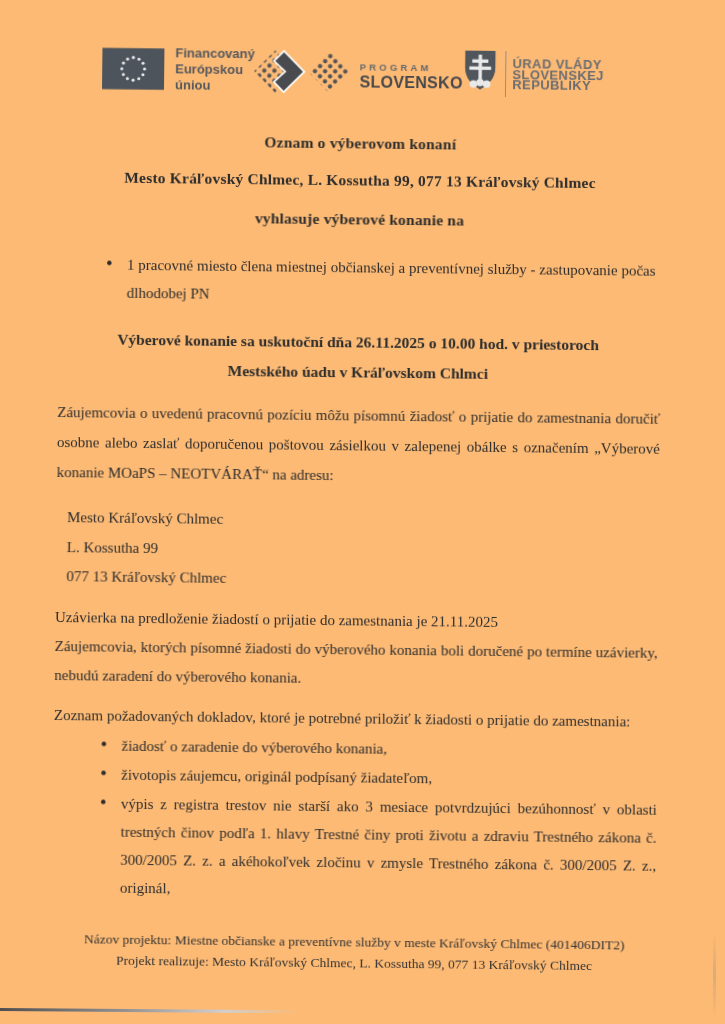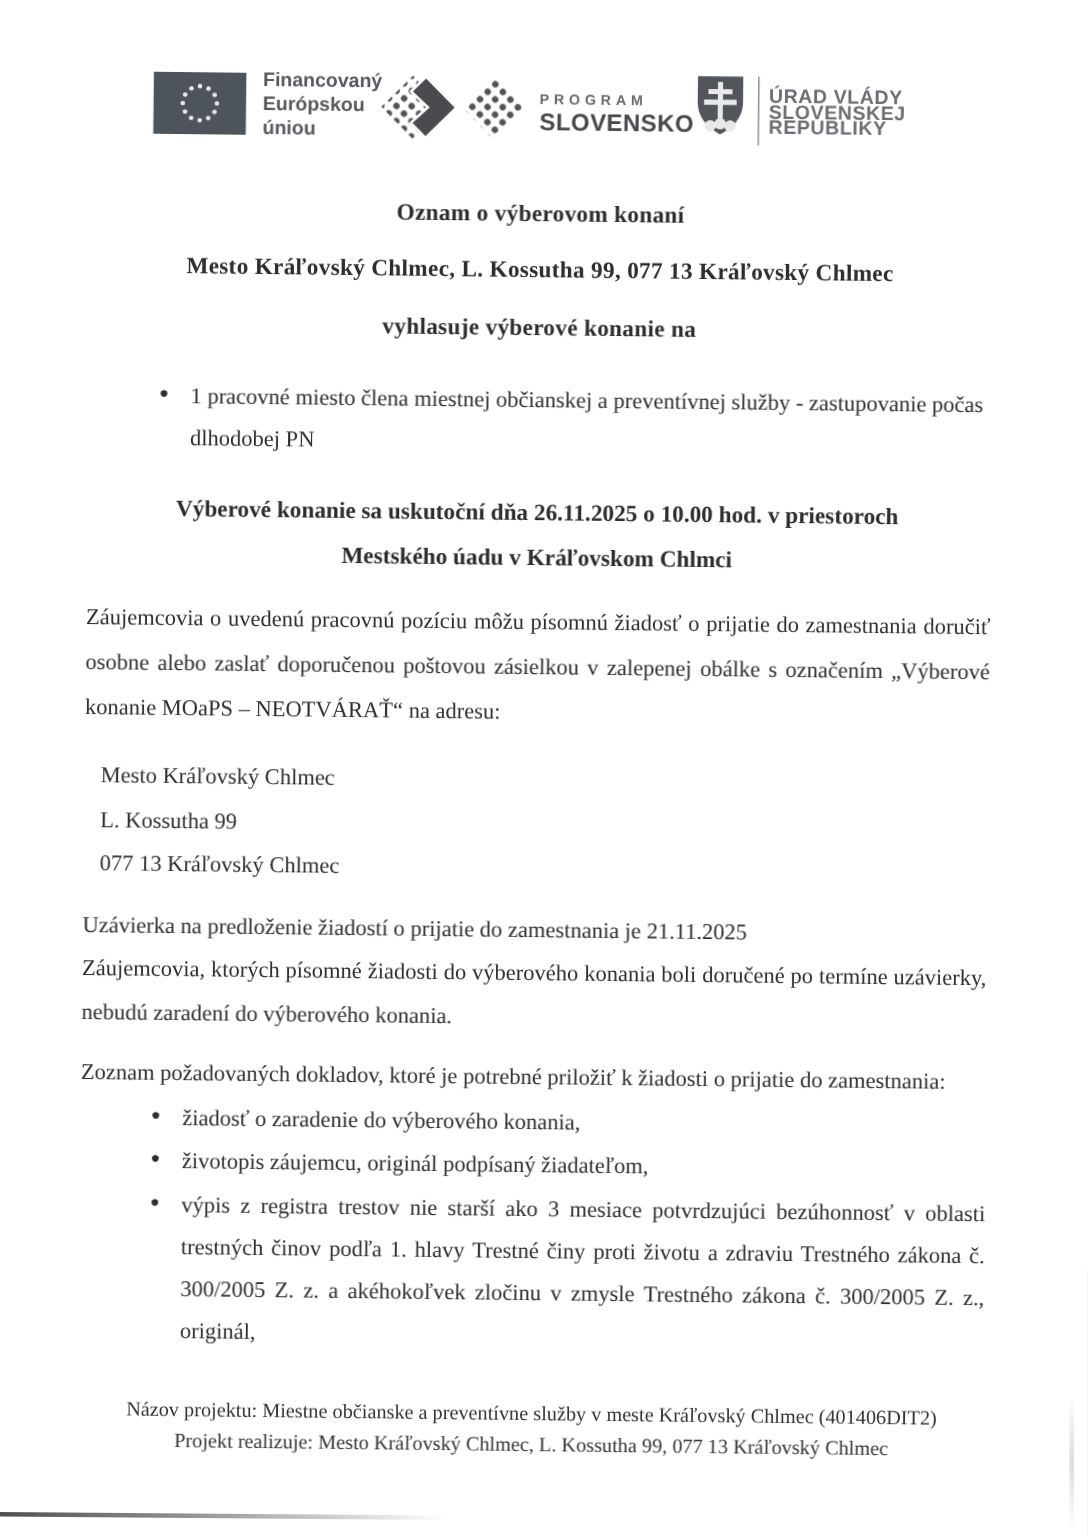--- a/index.html
+++ b/index.html
@@ -1,19 +1,19 @@
 <!DOCTYPE html>
 <html><head>
 <meta charset="utf-8">
 <style>
   html,body{margin:0;padding:0;background:#e9e9e9;}
   .page{
     position:relative;
     width:725px;height:1024px;
-    background:#ffffff;
+    background:#fdba74;
     overflow:hidden;
     font-family:"Liberation Serif",serif;
     color:#2d2d2d;
     margin:0 auto;
   }
   .content{
     position:absolute;inset:0;
     transform:rotate(0.65deg);
     transform-origin:60px 0;
     filter:blur(0.22px);

